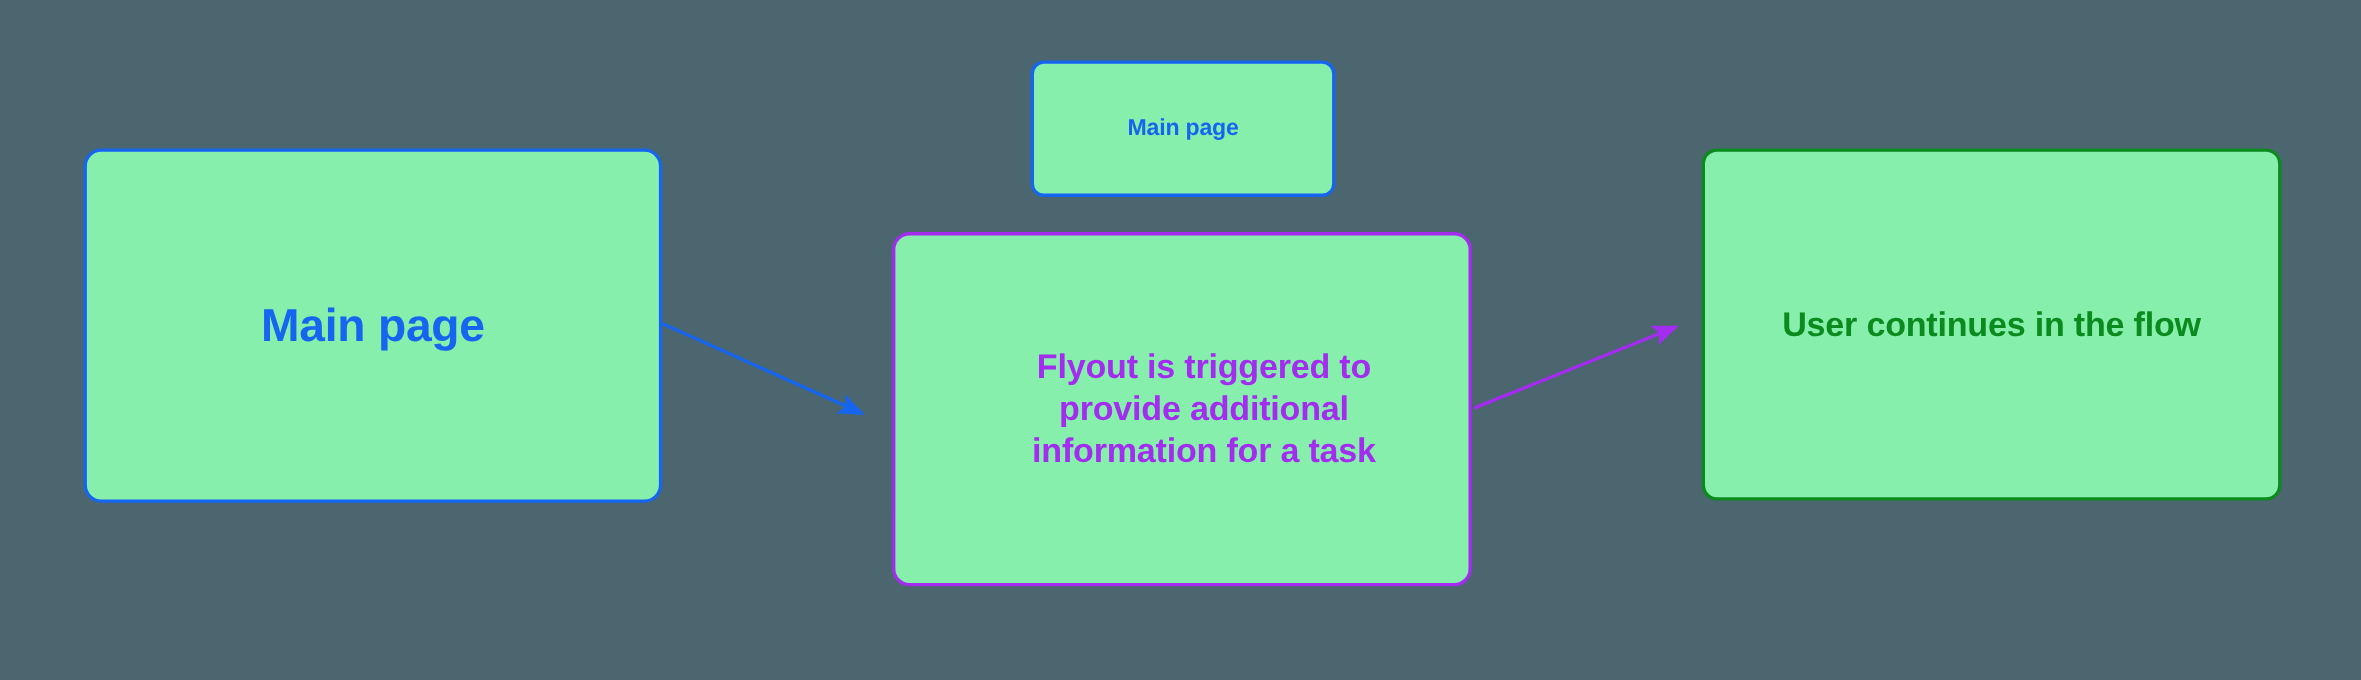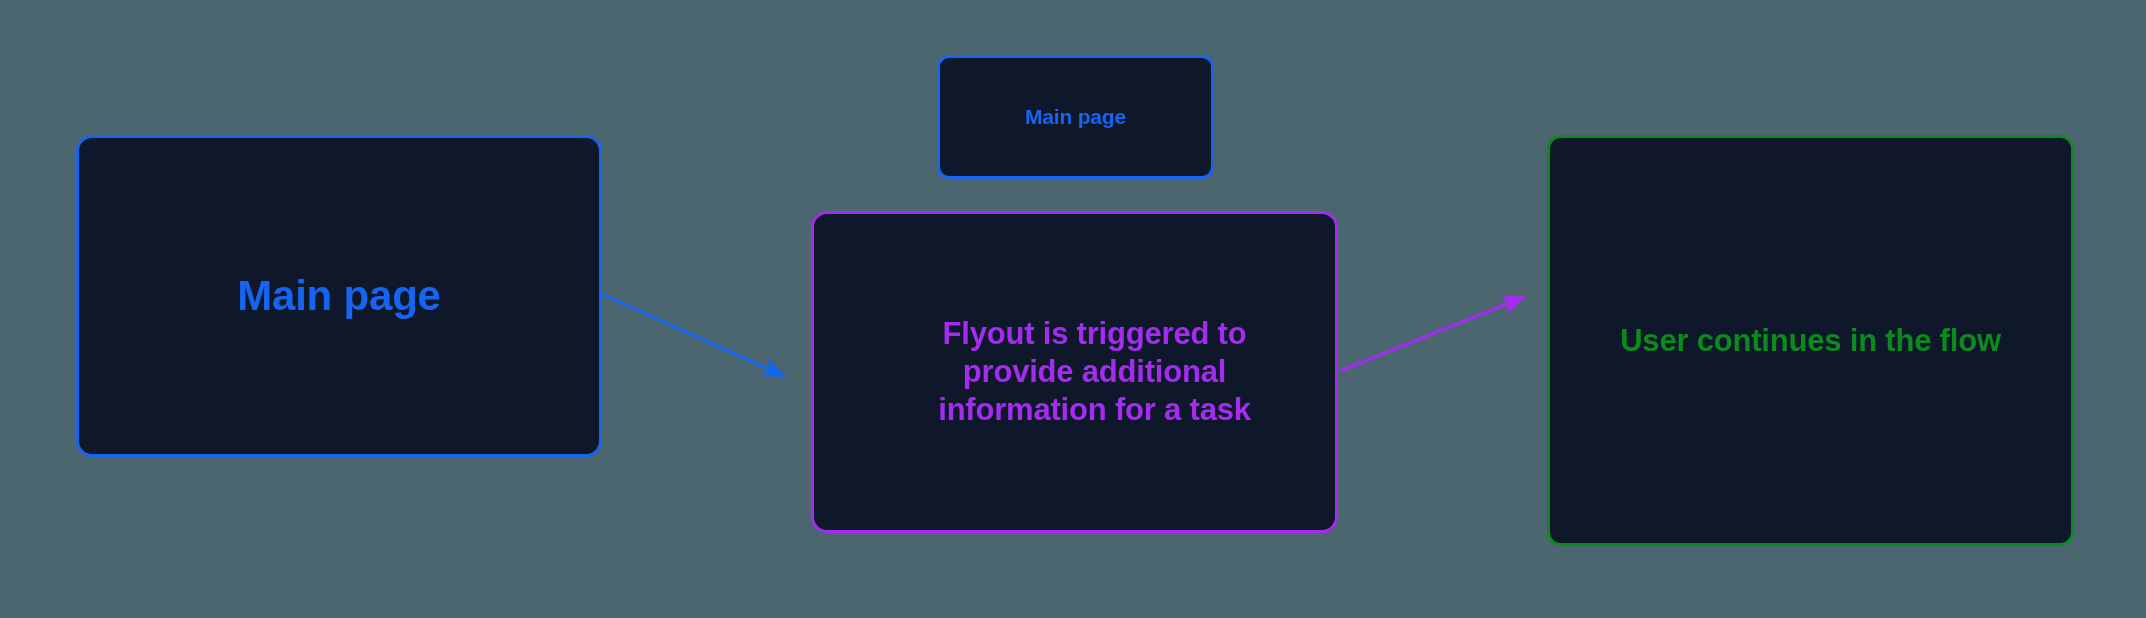--- a/index.html
+++ b/index.html
@@ -11,21 +11,21 @@
   #canvas {
     position: relative;
     width: 2146px;
     height: 618px;
     background: #4c666f;
     overflow: hidden;
     font-family: "Liberation Sans", sans-serif;
   }
   .node {
     position: absolute;
-    background: #0f172a;
+    background: #86efac;
     border-style: solid;
     border-radius: 14px;
     box-sizing: border-box;
     display: flex;
     align-items: center;
     justify-content: center;
     text-align: center;
   }
   .node-label {
     font-weight: bold;
@@ -79,21 +79,21 @@
     color: #a42bf0;
     font-size: 31px;
     padding: 0 26px;
   }
 
   
   #node-user-continues {
     left: 1547px;
     top: 135px;
     width: 527px;
-    height: 411px;
+    height: 320px;
     border-width: 3px;
     border-color: #0b8a1e;
     border-radius: 14px;
   }
   #node-user-continues .node-label {
     color: #0b8a1e;
     font-size: 31px;
     padding: 0 20px;
   }
 

